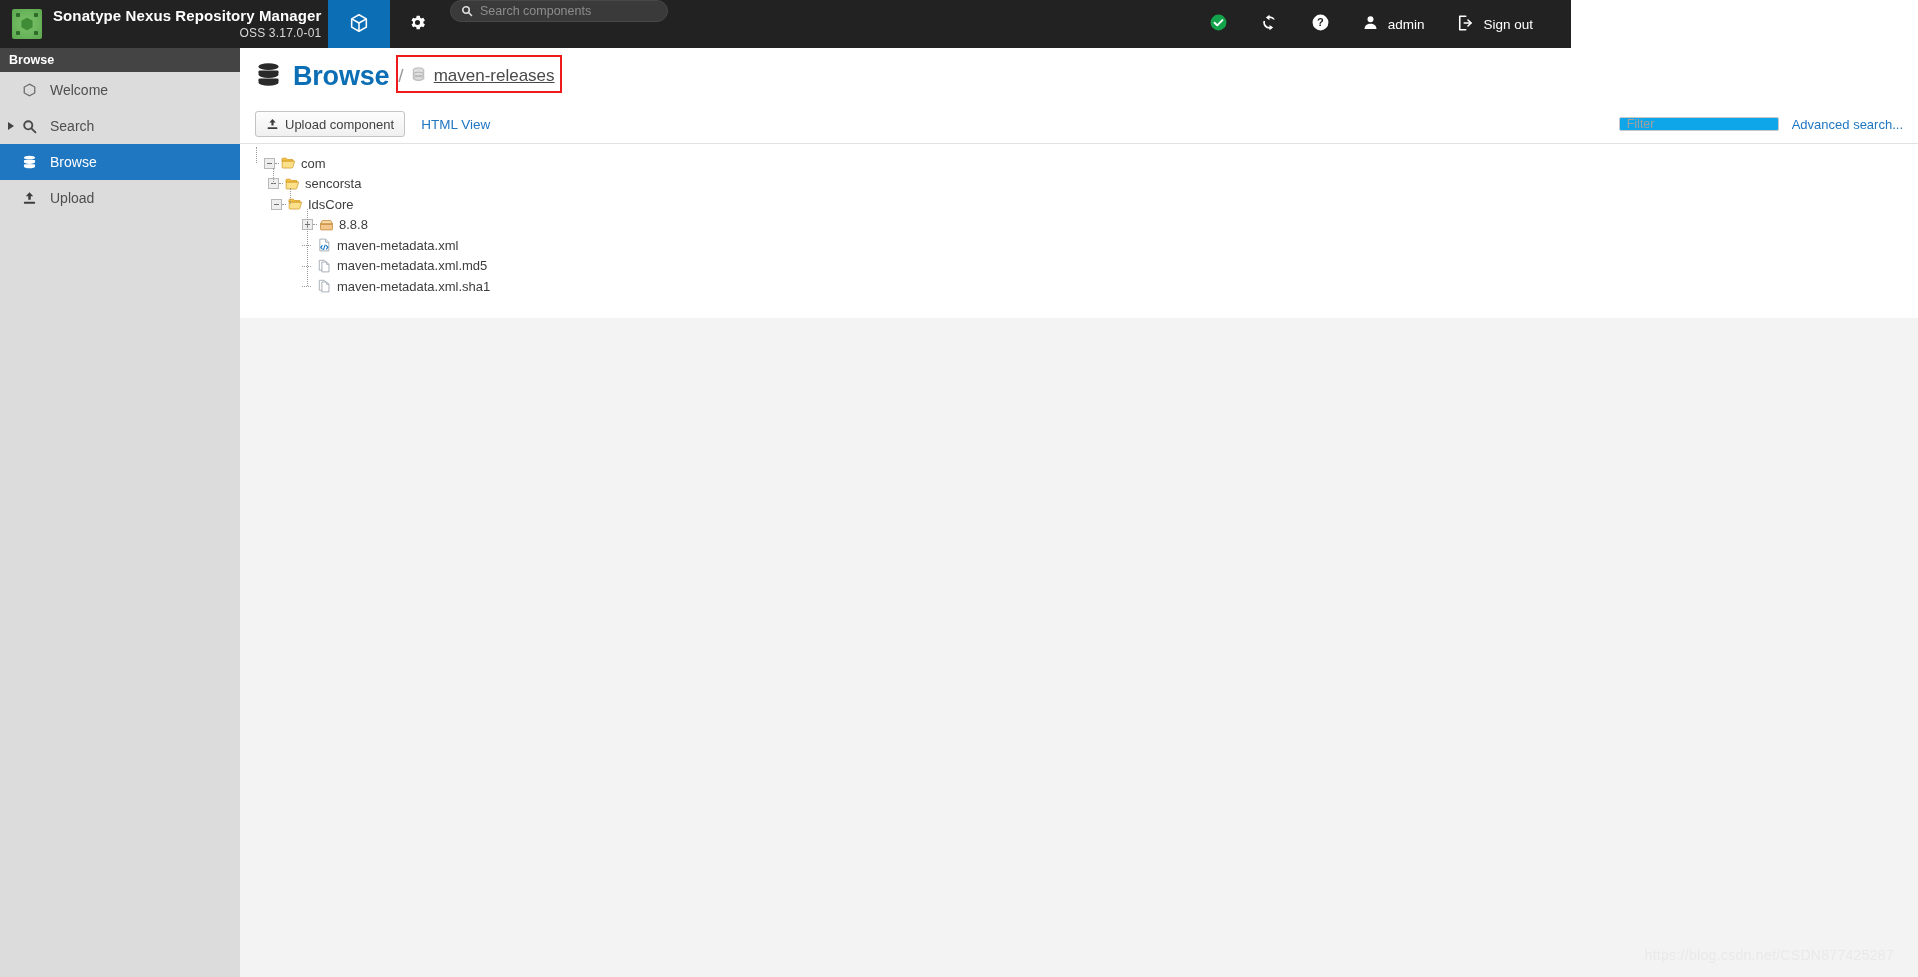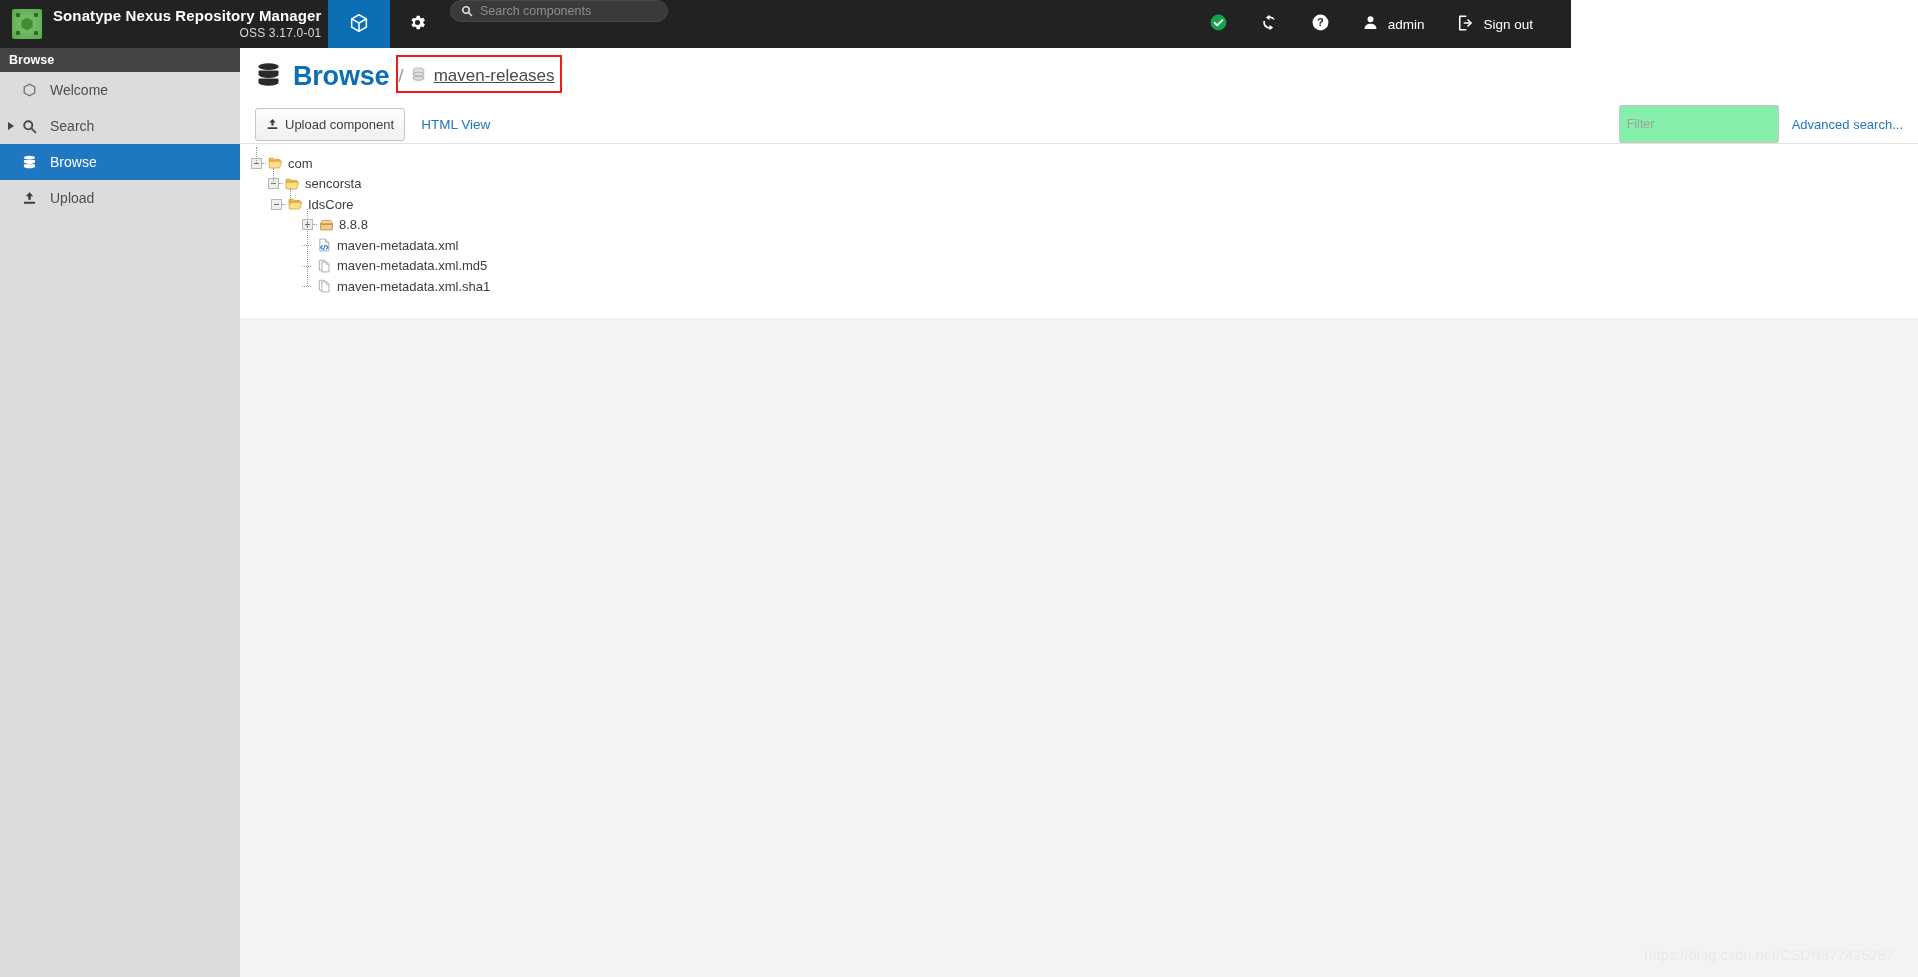--- a/index.html
+++ b/index.html
@@ -254,21 +254,21 @@
     height: 40px;
     display: flex;
     align-items: center;
     padding: 0 15px 0 15px;
     box-sizing: border-box;
     position: relative;
   }
   .btn {
     display: inline-flex;
     align-items: center;
-    height: 33px;
+    height: 26px;
     padding: 0 10px;
     background: linear-gradient(#fdfdfd, #f0f0f0);
     border: 1px solid #c4c4c4;
     border-radius: 3px;
     font-size: 13px;
     color: #3f3f3f;
     cursor: pointer;
     box-sizing: border-box;
   }
   .btn .b-ico { margin-right: 6px; display: flex; flex: none; }
@@ -277,24 +277,24 @@
     font-size: 13.5px;
     margin-left: 16px;
     cursor: pointer;
   }
   .toolbar-right {
     margin-left: auto;
     display: flex;
     align-items: center;
   }
   .filter-input {
-    width: 160px; height: 38px;
+    width: 160px; height: 14px;
     border: 1px solid #c8c8c8;
     border-radius: 2px;
-    background: #86efac;
+    background: #0ea5e9;
     font-family: "Liberation Sans", sans-serif;
     font-size: 12.5px;
     color: #333333;
     padding: 0 7px;
     box-sizing: border-box;
     outline: none;
   }
   .filter-input::placeholder { color: #a0a0a0; }
   .adv-link {
     color: #1f76c1;
@@ -561,21 +561,21 @@
       <span class="link">HTML View</span>
 
       <div class="toolbar-right">
         <input class="filter-input" type="text" placeholder="Filter" style="">
         <span class="adv-link">Advanced search...</span>
       </div>
       <div class="toolbar-rule"></div>
     </div>
 
     <div class="tree" id="tree-root" style="position: relative;">
-        <div class="tree-row" style="padding-left: 11px;">
+        <div class="tree-row" style="padding-left: 24px;">
           <span class="toggle"></span>
           <span style="width: 4px; border-top: 1px dotted rgb(154, 154, 154); flex: 0 0 auto;"></span>
           <span class="tree-ico">
             <svg width="15" height="14" viewBox="0 0 16 15">
               <path d="M1 3.2a.9.9 0 0 1 .9-.9h3.6l1.3 1.4h5.3a.9.9 0 0 1 .9.9v1H1z" fill="#f6c344" stroke="#c98e13" stroke-width=".7"></path>
               <path d="M1.2 5.6h13.4l-2 6.6a1 1 0 0 1-1 .7H2.2a1 1 0 0 1-1-1.2z" fill="#fde08a" stroke="#c98e13" stroke-width=".7"></path>
             </svg>
           </span>
           <span class="tree-lbl">com</span>
         </div>

